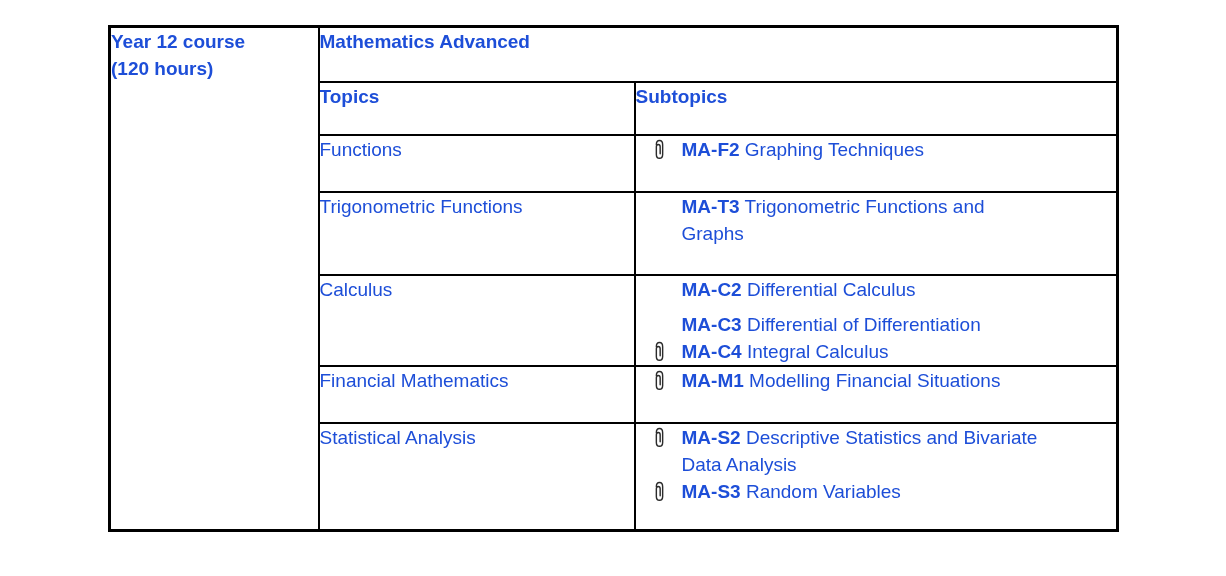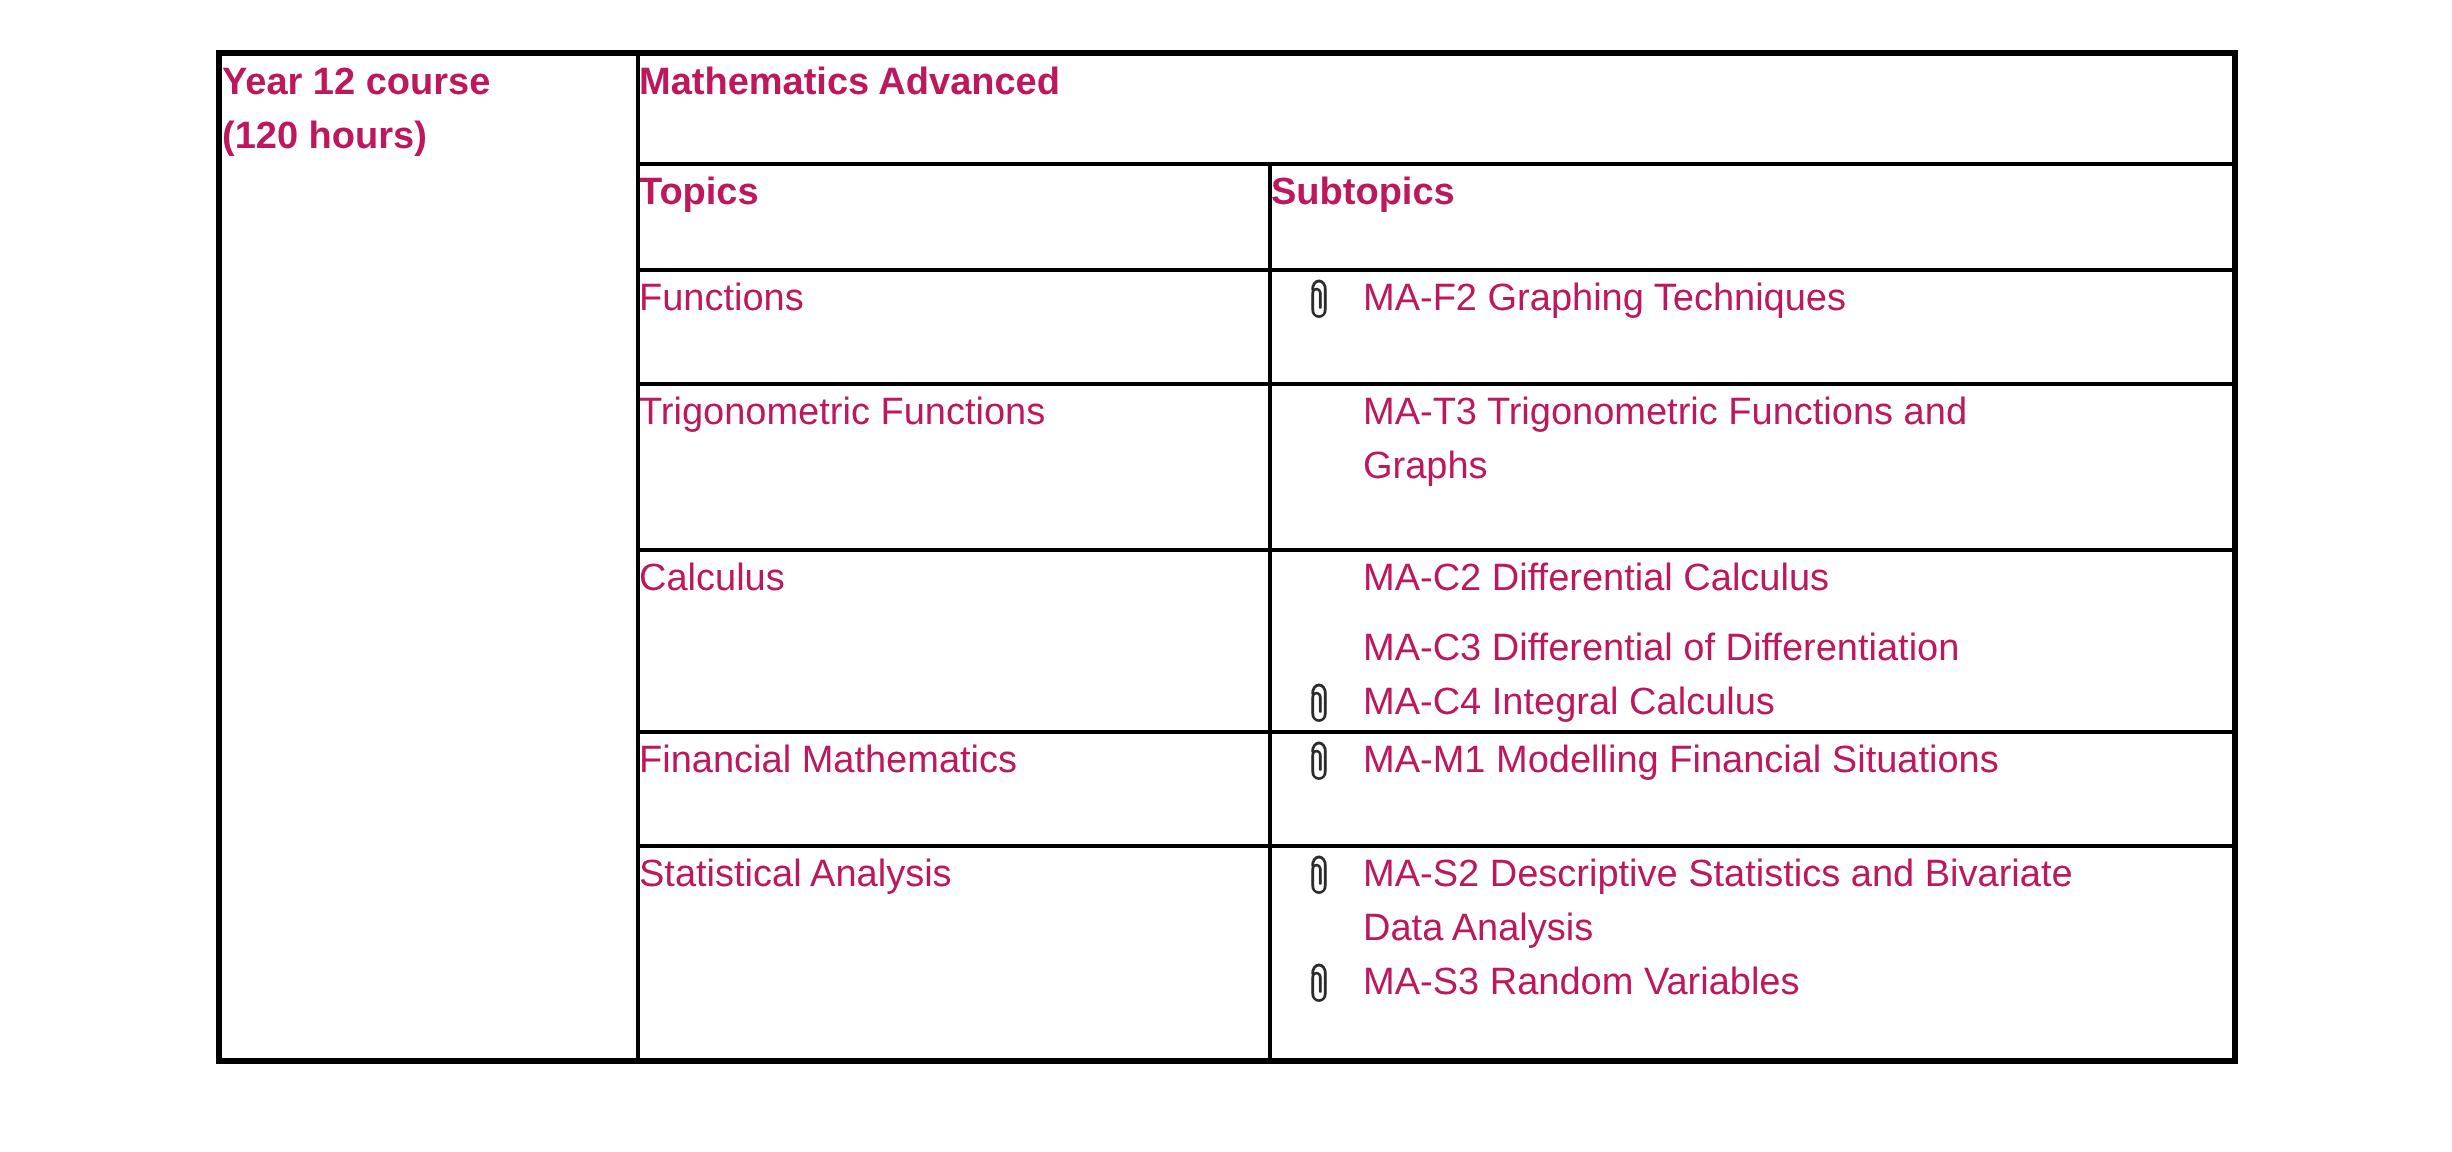--- a/index.html
+++ b/index.html
@@ -6,21 +6,21 @@
     margin: 0;
     padding: 0;
     background: #ffffff;
   }
   .page {
     position: relative;
     width: 1226px;
     height: 576px;
     background: #ffffff;
     font-family: "Liberation Sans", "DejaVu Sans", sans-serif;
-    color: #be185d;
+    color: #1d4ed8;
     font-size: 19px;
     line-height: 27px;
   }
   table.course-table {
     position: absolute;
     left: 108px;
     top: 25px;
     width: 1008px;
     border-collapse: collapse;
     table-layout: fixed;
@@ -67,21 +67,21 @@
     width: 46px;
     box-sizing: border-box;
     padding-left: 16px;
     margin-top: 3px;
   }
   .sub-text {
     flex: 1;
     min-width: 0;
   }
   .sub-code {
-    font-weight: normal;
+    font-weight: bold;
     text-align: center;
   }
   .sub-title {
     white-space: pre-line;
   }
   .clip svg {
     display: block;
   }
 </style>
 </head>

